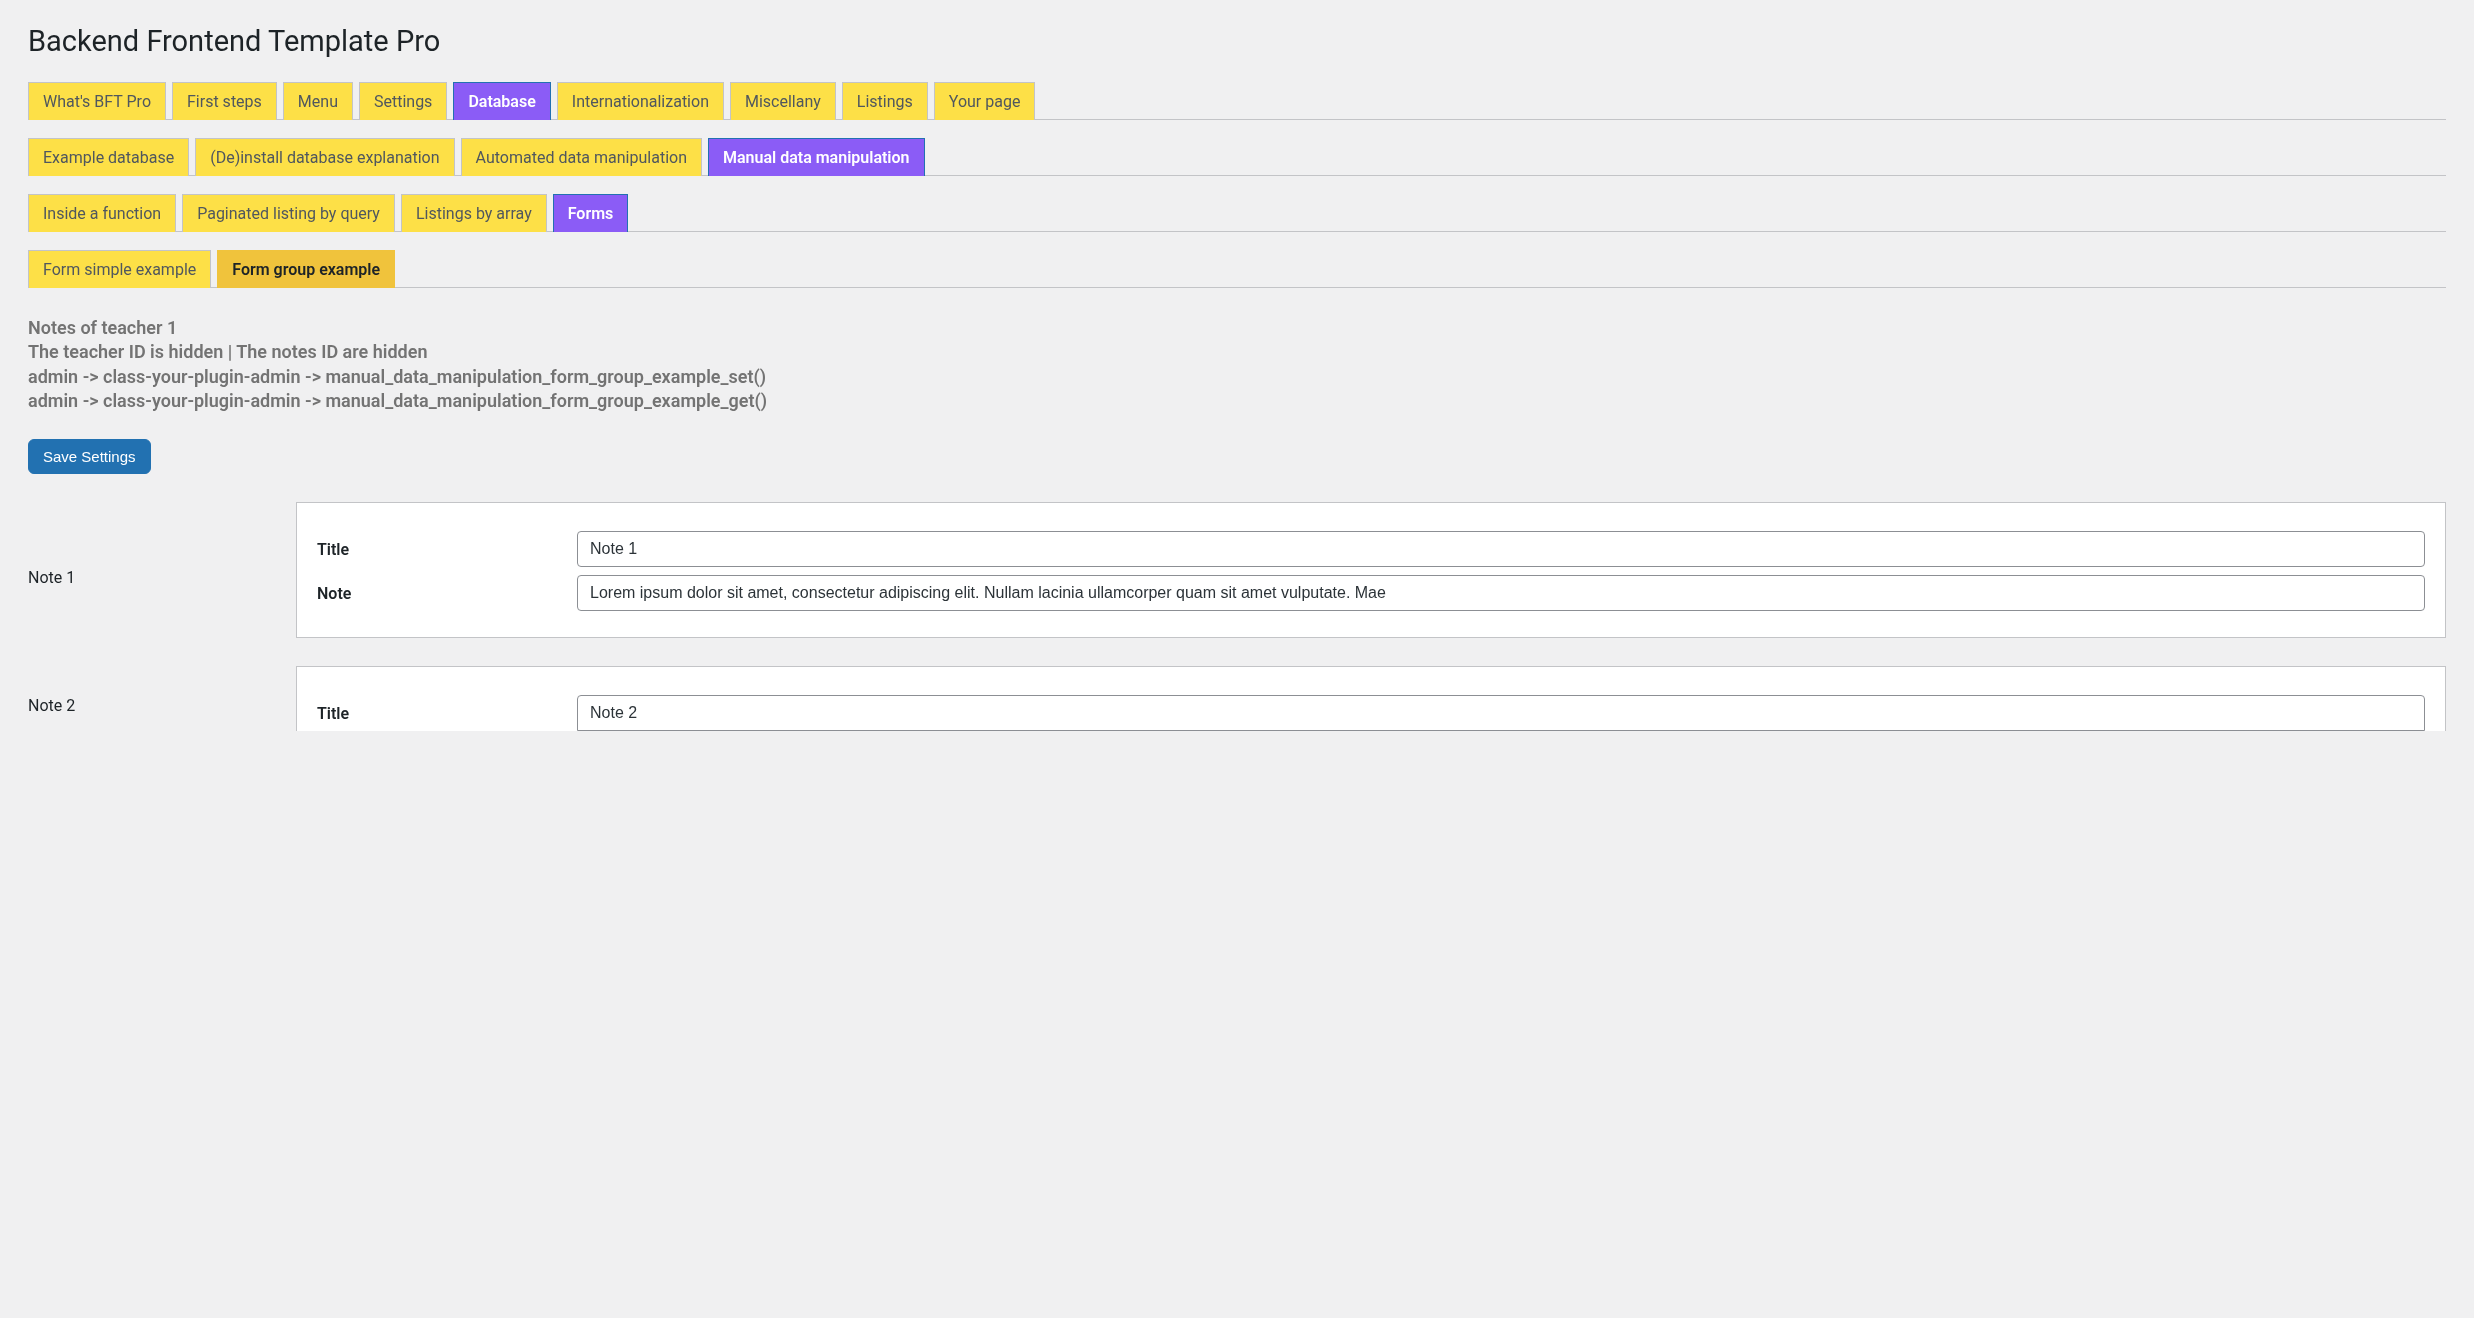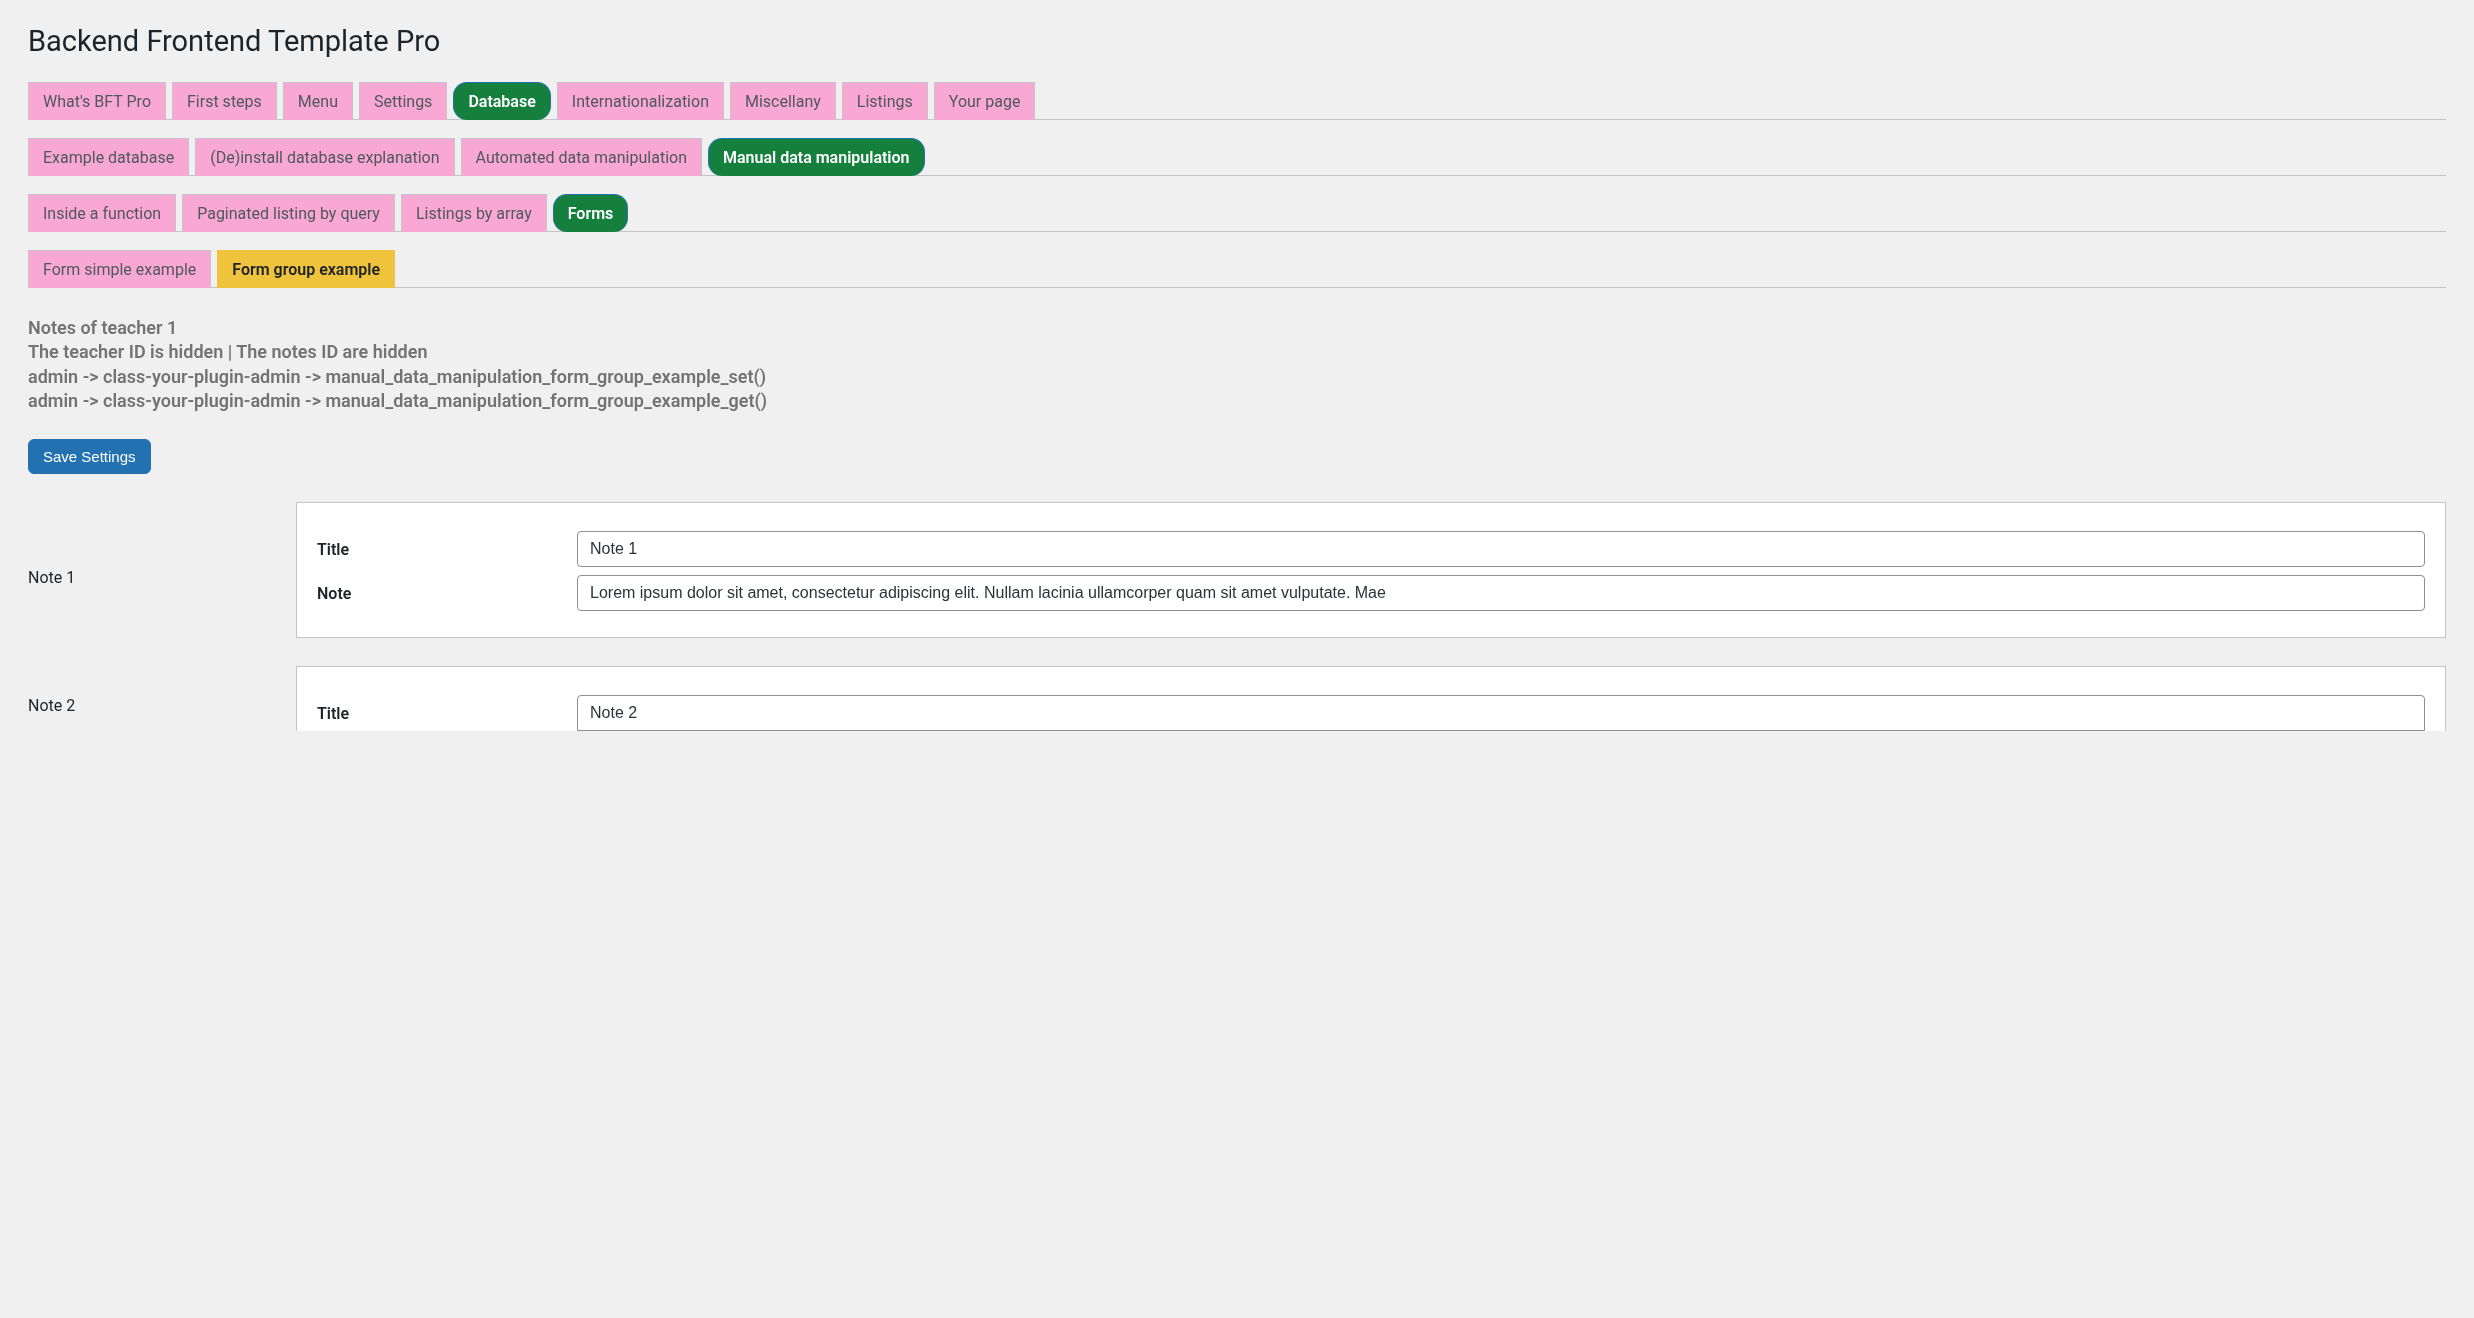--- a/index.html
+++ b/index.html
@@ -17,37 +17,36 @@
     }
     .tab-row {
       display: flex;
       gap: 6px;
       border-bottom: 1px solid #c3c4c7;
       margin-bottom: 0;
       padding-bottom: 0;
     }
     .tab-row + .tab-row { margin-top: 18px; }
     .tab {
-      background: #f9a8d4;
+      background: #fde047;
       color: #50575e;
       border: 1px solid #c3c4c7;
       border-bottom: none;
       padding: 9px 14px;
       font-size: 16px;
       cursor: pointer;
       margin-bottom: -1px;
       text-decoration: none;
       display: inline-block;
     }
     .tab.active-blue {
-      background: #15803d;
+      background: #8b5cf6;
       color: #fff;
       border-color: #2271b1;
       font-weight: 600;
-      border-radius: 14px;
     }
     .tab.active-yellow {
       background: #f0c33c;
       color: #1d2327;
       border-color: #f0c33c;
       font-weight: 600;
     }
     .heading-block {
       margin-top: 28px;
       font-size: 18px;

